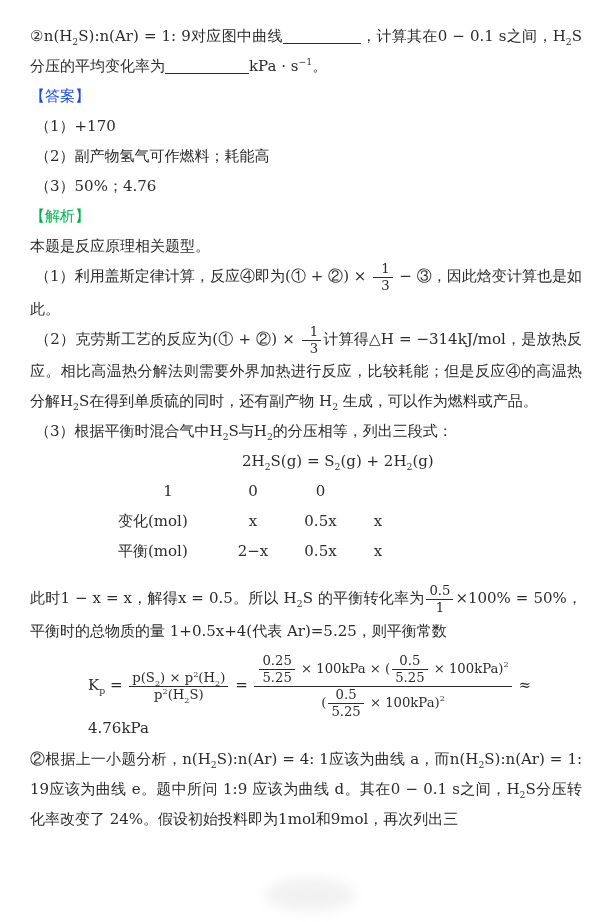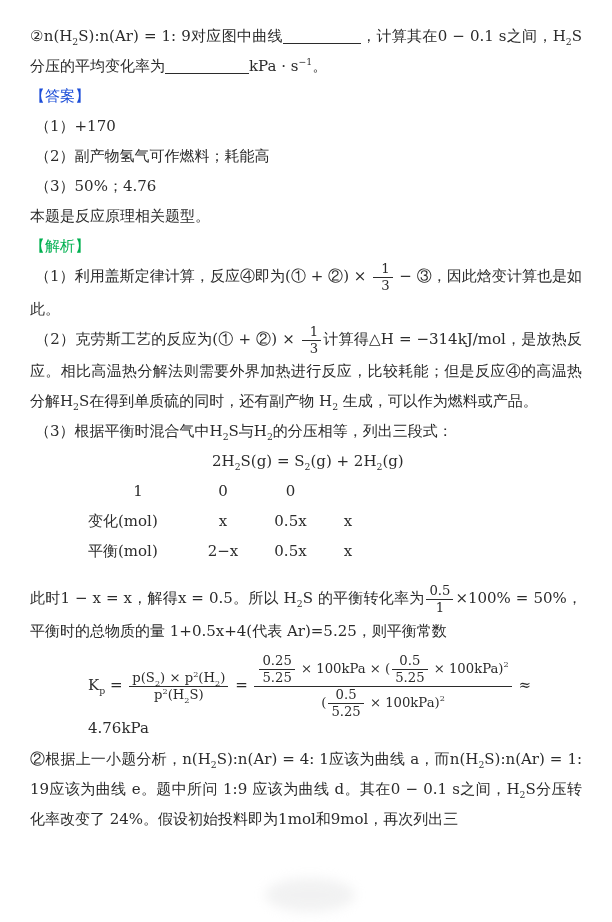--- a/index.html
+++ b/index.html
@@ -18,21 +18,21 @@
     display:inline-block; height:15px;
     border-bottom:1px solid #2b2b2b; vertical-align:-3px;
   }
   .frac {
     display:inline-block; vertical-align:middle; text-align:center;
     line-height:1.2; margin:0 2px; font-size:0.88em;
   }
   .frac .frac { font-size:1em; }
   .frac > .num { display:block; border-bottom:1px solid #2b2b2b; padding:0 3px; }
   .frac > .den { display:block; padding:0 3px; }
-  .ice { margin-left:58px; }
+  .ice { margin-left:88px; }
   .ice-eq { line-height:30px; margin-left:124px; text-align:left; }
   .ice-row { display:grid; grid-template-columns:100px 70px 65px 50px; line-height:30px; }
   .ice-c { text-align:center; }
   .kp-line { margin:7px 0 7px 58px; line-height:1.2; text-align:left; }
   .p4 { margin-top:17px; }
   .smudge {
     position:absolute; left:265px; top:878px; width:90px; height:34px;
     background:#d9dadb; opacity:0.35; border-radius:50%;
     filter:blur(6px); pointer-events:none;
   }
@@ -45,23 +45,23 @@
   <div class="page">
 
     <p class="para">②n(H<sub>2</sub>S):n(Ar) = 1: 9对应图中曲线<span class="blank" style="width: 78px;"></span>，计算其在0 − 0.1 s之间，H<sub>2</sub>S分压的平均变化率为<span class="blank" style="width: 84px;"></span>kPa · s<sup>−1</sup>。</p>
 
     <p class="para heading" style="color: #1d4ed8;">【答案】</p>
 
     <p class="para num-item">（1）+170</p>
     <p class="para num-item">（2）副产物氢气可作燃料；耗能高</p>
     <p class="para num-item">（3）50%；4.76</p>
 
+    <p class="para heading" style="color: rgb(0, 176, 80);">【解析】</p>
+
     <p class="para">本题是反应原理相关题型。</p>
-
-    <p class="para heading" style="color: rgb(0, 176, 80);">【解析】</p>
 
     <p class="para num-item">（1）利用盖斯定律计算，反应④即为(① + ②) × <span class="frac"><span class="num">1</span><span class="den">3</span></span> − ③，因此焓变计算也是如此。</p>
 
     <p class="para num-item">（2）克劳斯工艺的反应为(① + ②) × <span class="frac"><span class="num">1</span><span class="den">3</span></span>计算得△H = −314kJ/mol，是放热反应。相比高温热分解法则需要外界加热进行反应，比较耗能；但是反应④的高温热分解H<sub>2</sub>S在得到单质硫的同时，还有副产物 H<sub>2</sub> 生成，可以作为燃料或产品。</p>
 
     <p class="para num-item">（3）根据平衡时混合气中H<sub>2</sub>S与H<sub>2</sub>的分压相等，列出三段式：</p>
 
     <div class="ice">
       <div class="ice-eq">2H<sub>2</sub>S(g) = S<sub>2</sub>(g) + 2H<sub>2</sub>(g)</div>
       <div class="ice-row">

